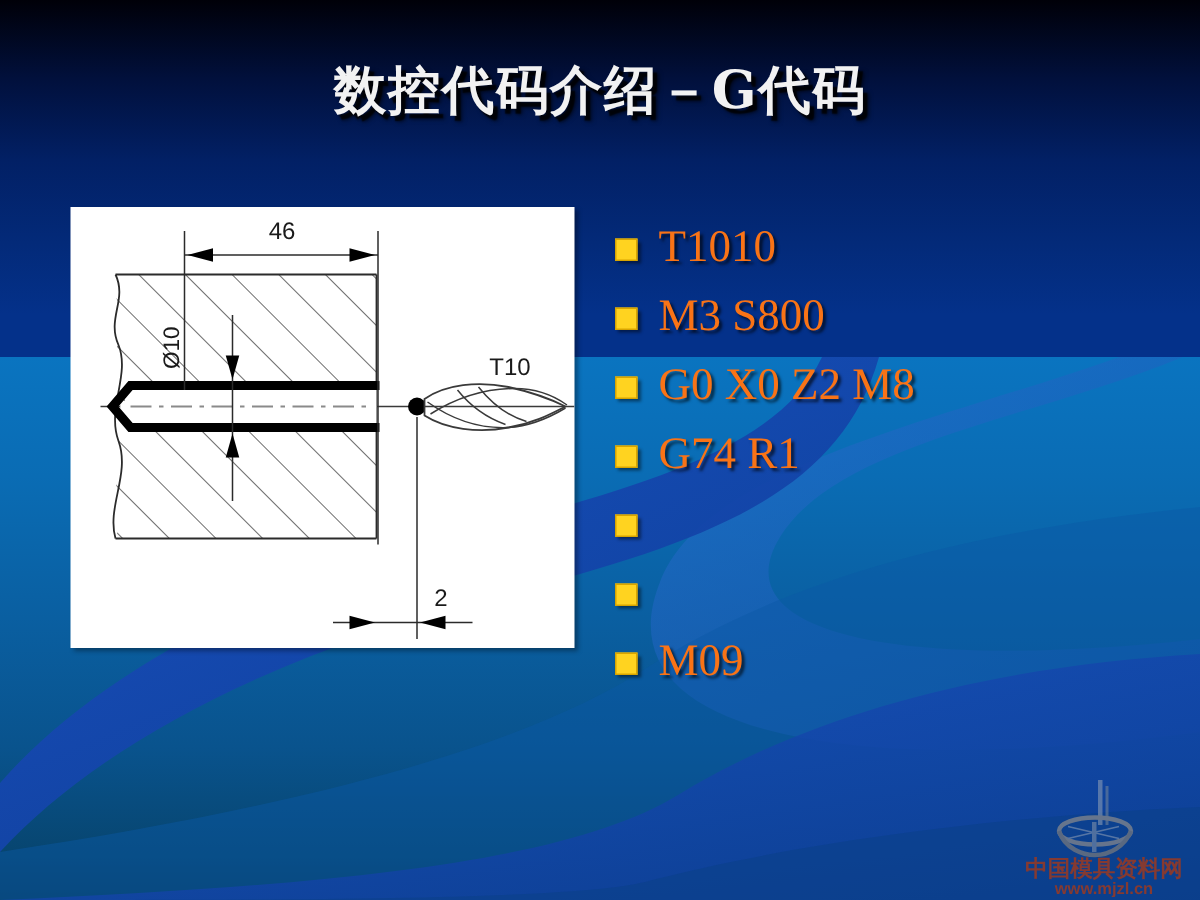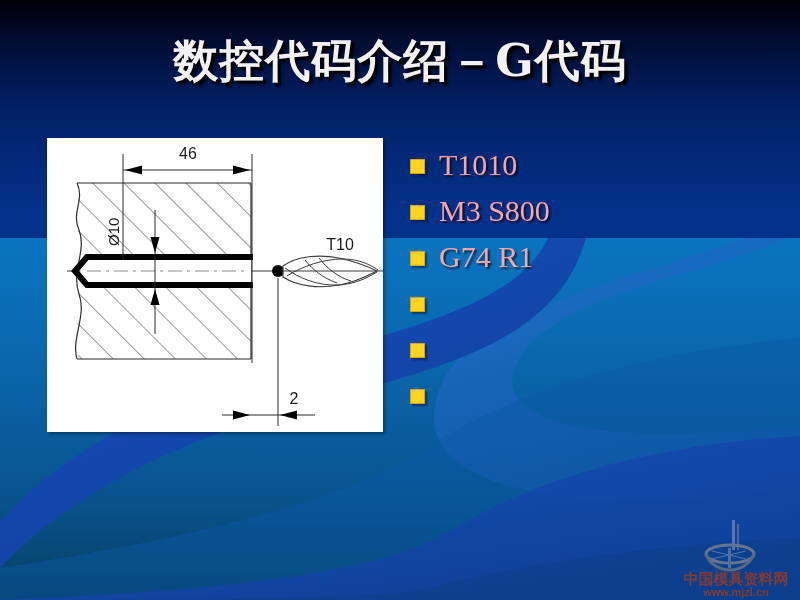--- a/index.html
+++ b/index.html
@@ -23,21 +23,21 @@
   }
   .waves{position:absolute;left:0;top:238px;width:800px;height:362px;}
   .logo-watermark{
     position:absolute;right:6px;bottom:2px;width:116px;height:80px;
     opacity:.96;
   }
   
   .title{
     position:absolute;left:0;top:30px;width:800px;
     text-align:center;
-    font-size:45px;line-height:62px;
+    font-size:35px;line-height:62px;
     font-weight:bold;
     color:#f2f2f2;
     letter-spacing:1px;
     text-shadow:3px 3px 1px rgba(0,0,0,.85), 4px 4px 3px rgba(0,0,0,.5);
     font-family:"DejaVu Serif","Liberation Serif",serif;
     white-space:nowrap;
   }
   
   .drawing-card{
     position:absolute;left:47px;top:138px;width:336px;height:294px;
@@ -57,21 +57,21 @@
     width:13px;height:13px;flex:0 0 13px;
     background:#ffd320;
     border:1px solid #d8a400;
     box-shadow:2px 2px 2px rgba(0,0,0,.45);
     margin-right:14px;
     margin-top:3px;
   }
   .bullet-text{
     font-family:"Liberation Serif","DejaVu Serif",serif;
     font-size:30px;line-height:34px;
-    color:#fca5a5;
+    color:#f97316;
     text-shadow:2px 2px 2px rgba(0,0,0,.65);
     white-space:nowrap;
   }
 </style>
 </head>
 <body>
 
 <div id="slide">
 
   <div class="bg-top"></div>
@@ -194,26 +194,31 @@
     <div class="bullet-row">
       <span class="bullet-mark"></span>
       <span class="bullet-text">T1010</span>
     </div>
     <div class="bullet-row">
       <span class="bullet-mark"></span>
       <span class="bullet-text">M3 S800</span>
     </div>
     <div class="bullet-row">
       <span class="bullet-mark"></span>
+      <span class="bullet-text">G0 X0 Z2 M8</span>
+    </div>
+    <div class="bullet-row">
+      <span class="bullet-mark"></span>
       <span class="bullet-text">G74 R1</span>
     </div>
     <div class="bullet-row">
       <span class="bullet-mark"></span>
     </div>
     <div class="bullet-row">
       <span class="bullet-mark"></span>
     </div>
     <div class="bullet-row">
       <span class="bullet-mark"></span>
+      <span class="bullet-text">M09</span>
     </div>
   </div>
 
 </div>
 
 </body></html>

